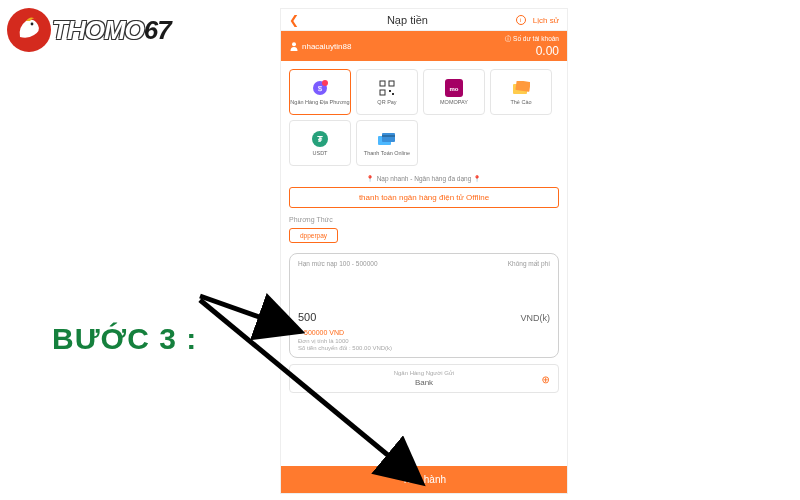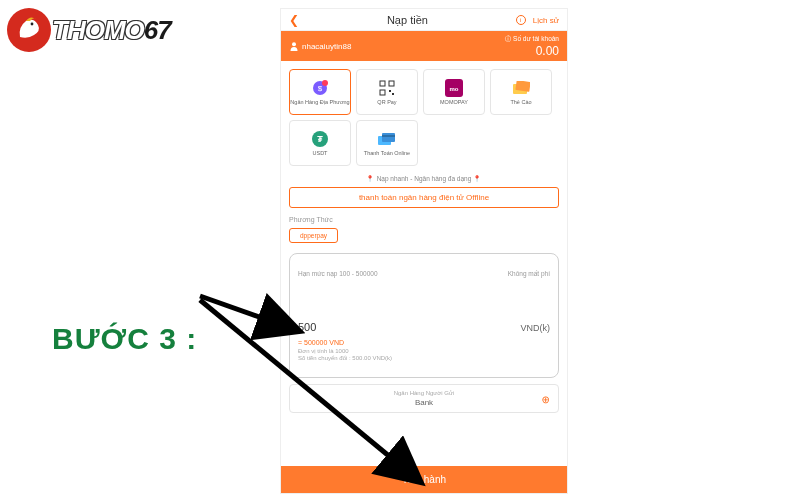--- a/index.html
+++ b/index.html
@@ -30,21 +30,21 @@
   .method-label { font-size: 5.5px; color: #666; text-align: center; line-height: 1.1; }
   
   .tagline { text-align: center; font-size: 6.5px; color: #888; padding: 1px 0 4px; }
   .pin { color: #d33; }
   
   .offline-btn { margin: 0 8px 6px; border: 1px solid #ff6b1a; color: #ff6b1a; border-radius: 3px; text-align: center; padding: 5px; font-size: 8px; cursor: pointer; }
   
   .section-label { color: #999; font-size: 7px; padding: 2px 8px; }
   .provider-chip { margin: 3px 8px 6px; display: inline-block; border: 1px solid #ff6b1a; color: #ff6b1a; border-radius: 3px; padding: 3px 10px; font-size: 6.5px; }
   
-  .amount-box { margin: 4px 8px 6px; border: 1px solid #d0d0d0; border-radius: 8px; padding: 16px 8px; position: relative; }
+  .amount-box { margin: 4px 8px 6px; border: 1px solid #d0d0d0; border-radius: 8px; padding: 6px 8px; position: relative; }
   .amount-top { display: flex; justify-content: space-between; font-size: 6.5px; color: #999; margin-bottom: 4px; }
   .amount-row { display: flex; justify-content: space-between; align-items: baseline; }
   .amount-val { font-size: 11px; color: #333; }
   .amount-unit { font-size: 9px; color: #666; margin-top: 42px; }
   .amount-conv { color: #ff6b1a; font-size: 7px; margin-top: 6px; }
   .amount-note { color: #aaa; font-size: 6px; margin-top: 2px; }
   .amount-note2 { color: #aaa; font-size: 6px; margin-top: 1px; }
   
   .bank-box { margin: 4px 8px 6px; border: 1px solid #e5e5e5; border-radius: 4px; padding: 5px 8px; display: flex; flex-direction: column; gap: 2px; position: relative; align-items: center; }
   .bank-label { font-size: 6px; color: #aaa; }

